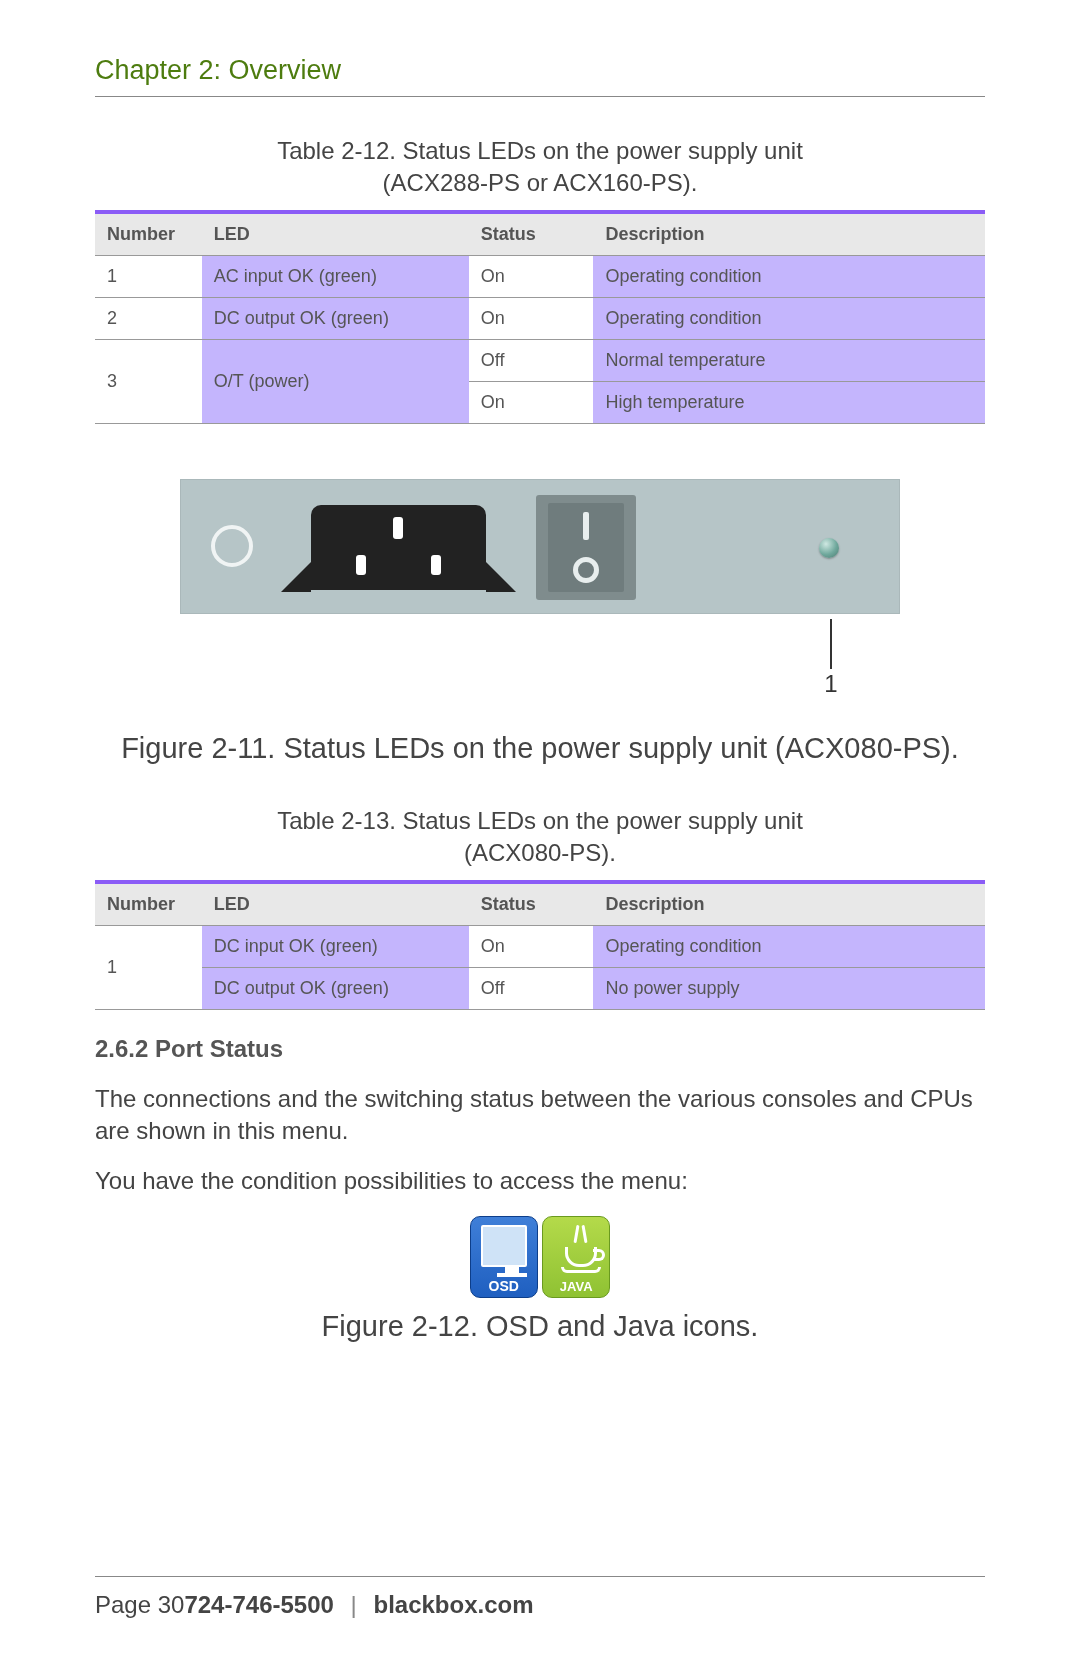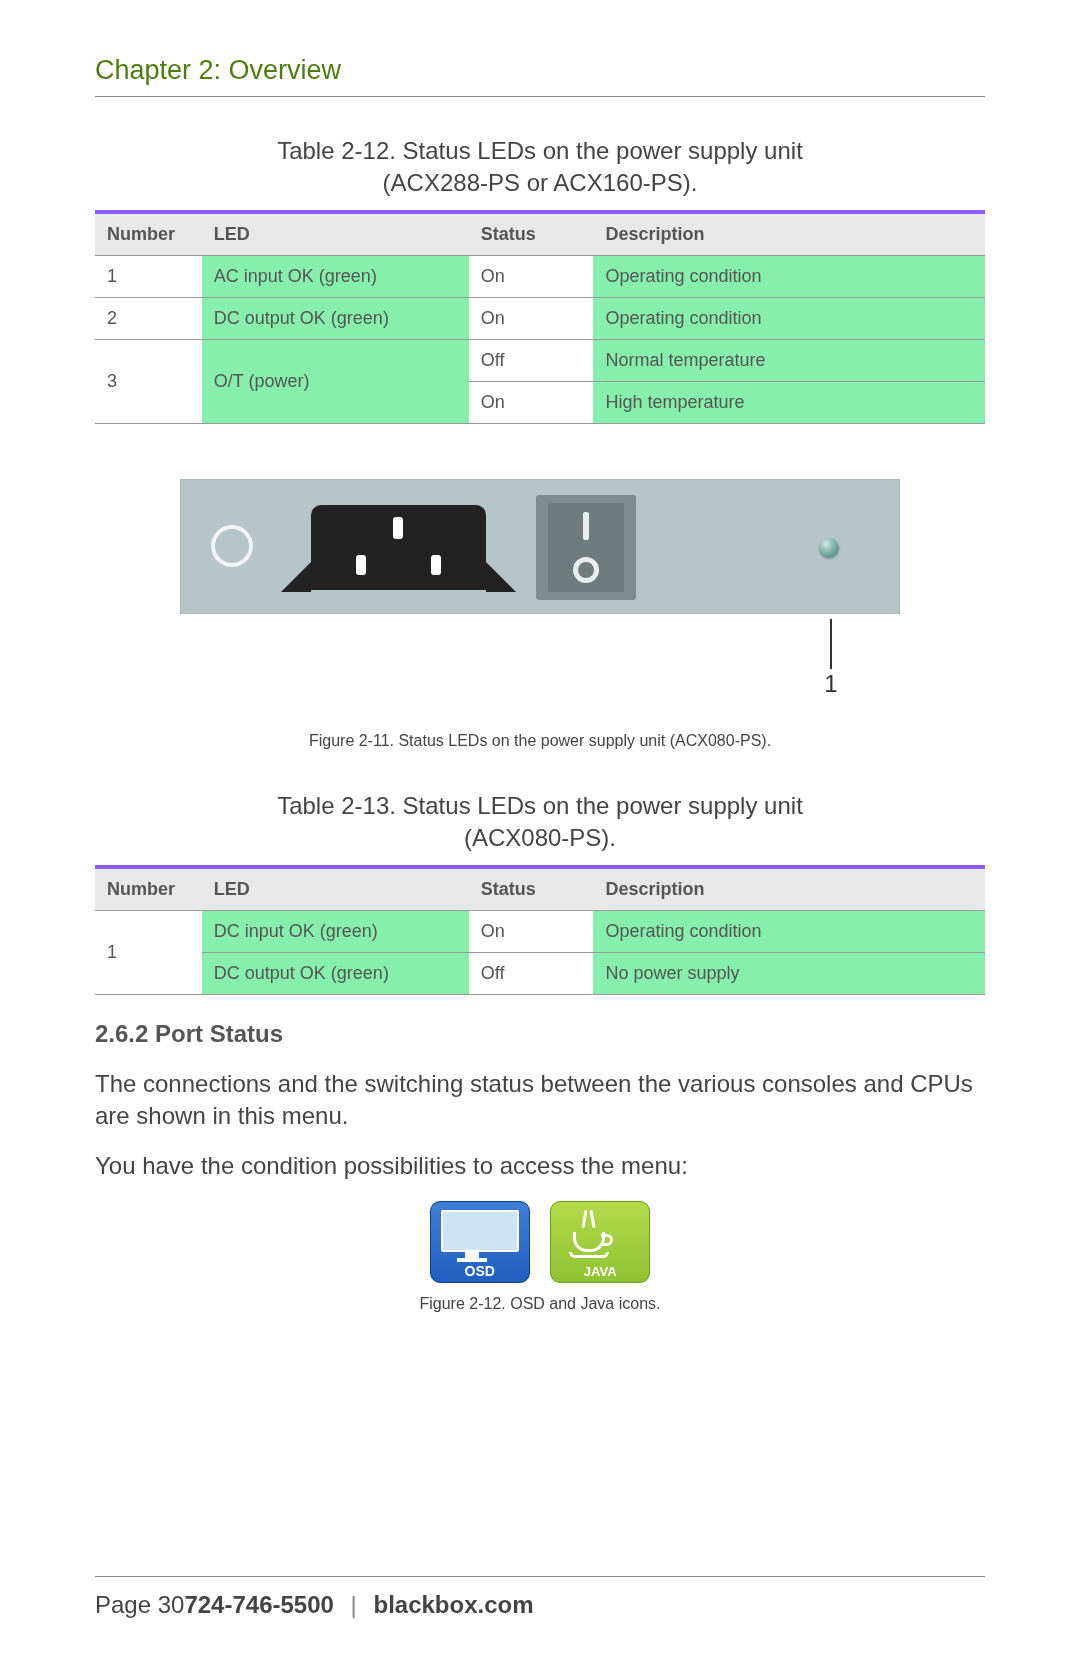--- a/index.html
+++ b/index.html
@@ -42,24 +42,24 @@
       font-weight: 600;
       padding: 10px 12px;
       border-top: 4px solid #8b5cf6;
       border-bottom: 1px solid #999;
     }
     td {
       padding: 10px 12px;
       border-bottom: 1px solid #999;
       vertical-align: middle;
     }
-    .td-shaded { background: #86efac; }
+    .td-shaded { background: #c4b5fd; }
     .figure-caption {
       text-align: center;
-      font-size: 16px;
+      font-size: 29px;
       font-weight: 400;
       color: #444;
       margin: 20px 0 40px 0;
     }
     .psu-diagram {
       width: 720px;
       height: 135px;
       background: #b6c5c7;
       margin: 55px auto 8px auto;
       position: relative;
@@ -131,21 +131,21 @@
     }
     .callout-wrap{position:relative; height:90px;}
     .section-heading {
       font-size: 24px; font-weight:600; color:#555;
       margin-top: 25px; margin-bottom: 20px;
     }
     .body-text {
       font-size: 24px; color:#444; line-height:1.35; margin-bottom:18px;
     }
     .icons-row { text-align:center; margin:12px 0 8px 0;}
-    .app-icon { display:inline-block; width:100px; height:82px; border-radius:10px; margin:0 8px; position:relative; vertical-align:top;}
+    .app-icon { display:inline-block; width:68px; height:82px; border-radius:10px; margin:0 0; position:relative; vertical-align:top;}
     .osd-icon { background: linear-gradient(#3f7fd8,#1f5fc0); border:1px solid #0d3e8a;}
     .osd-icon .screen{position:absolute; left:10px; top:8px; right:10px; height:42px; background:#cfe3f7; border:2px solid #fff; border-radius:2px;}
     .osd-icon .stand{position:absolute; left:34px; top:50px; width:14px; height:6px; background:#fff;}
     .osd-icon .base{position:absolute; left:26px; top:56px; width:30px; height:4px; background:#fff;}
     .osd-icon .lbl{position:absolute; left:0; right:0; bottom:3px; color:#fff; font-weight:700; font-size:14px; text-align:center;}
     .java-icon { background: linear-gradient(#b4da4a,#8fc233); border:1px solid #6a9a1f;}
     .java-icon .cup{position:absolute; left:22px; top:30px; width:32px; height:20px; border:3px solid #fff; border-top:none; border-radius:0 0 14px 14px;}
     .java-icon .handle{position:absolute; left:50px; top:32px; width:12px; height:12px; border:3px solid #fff; border-left:none; border-radius:0 10px 10px 0;}
     .java-icon .steam{position:absolute; left:30px; top:8px; width:16px; height:20px;}
     .java-icon .steam::before,.java-icon .steam::after{content:"";position:absolute;width:3px;height:18px;background:#fff;border-radius:2px;}

